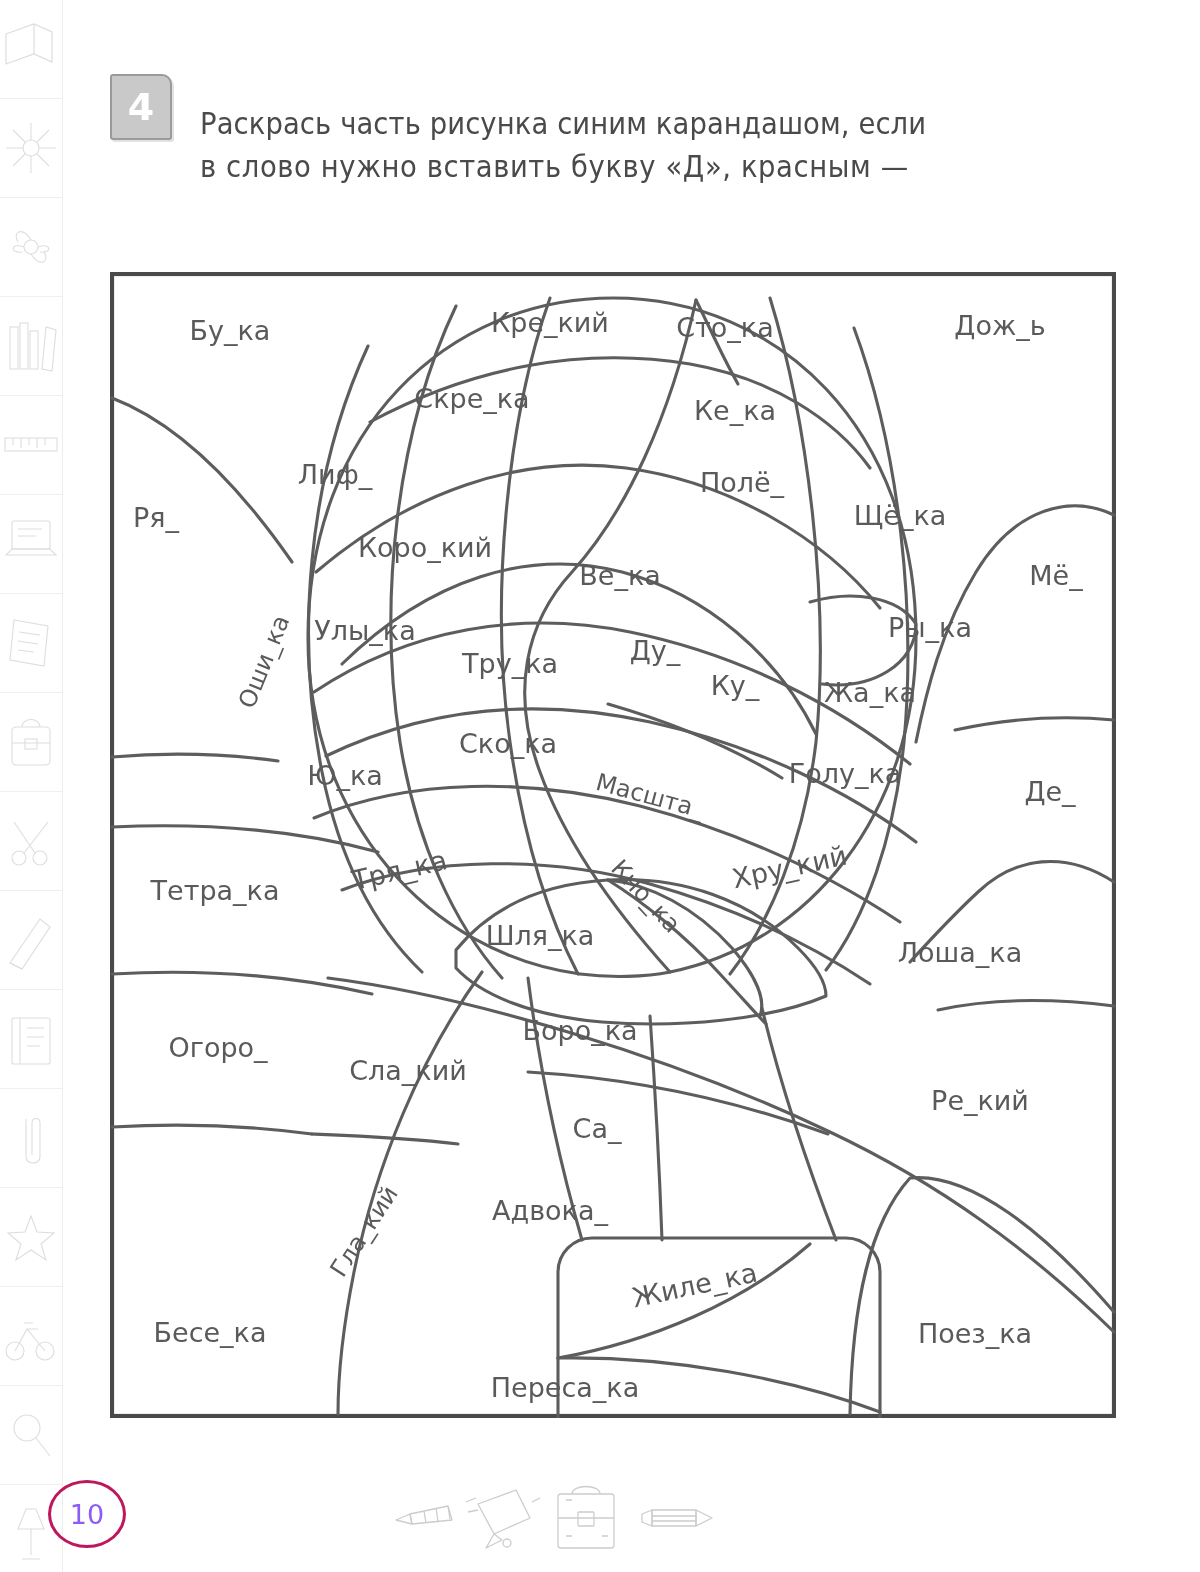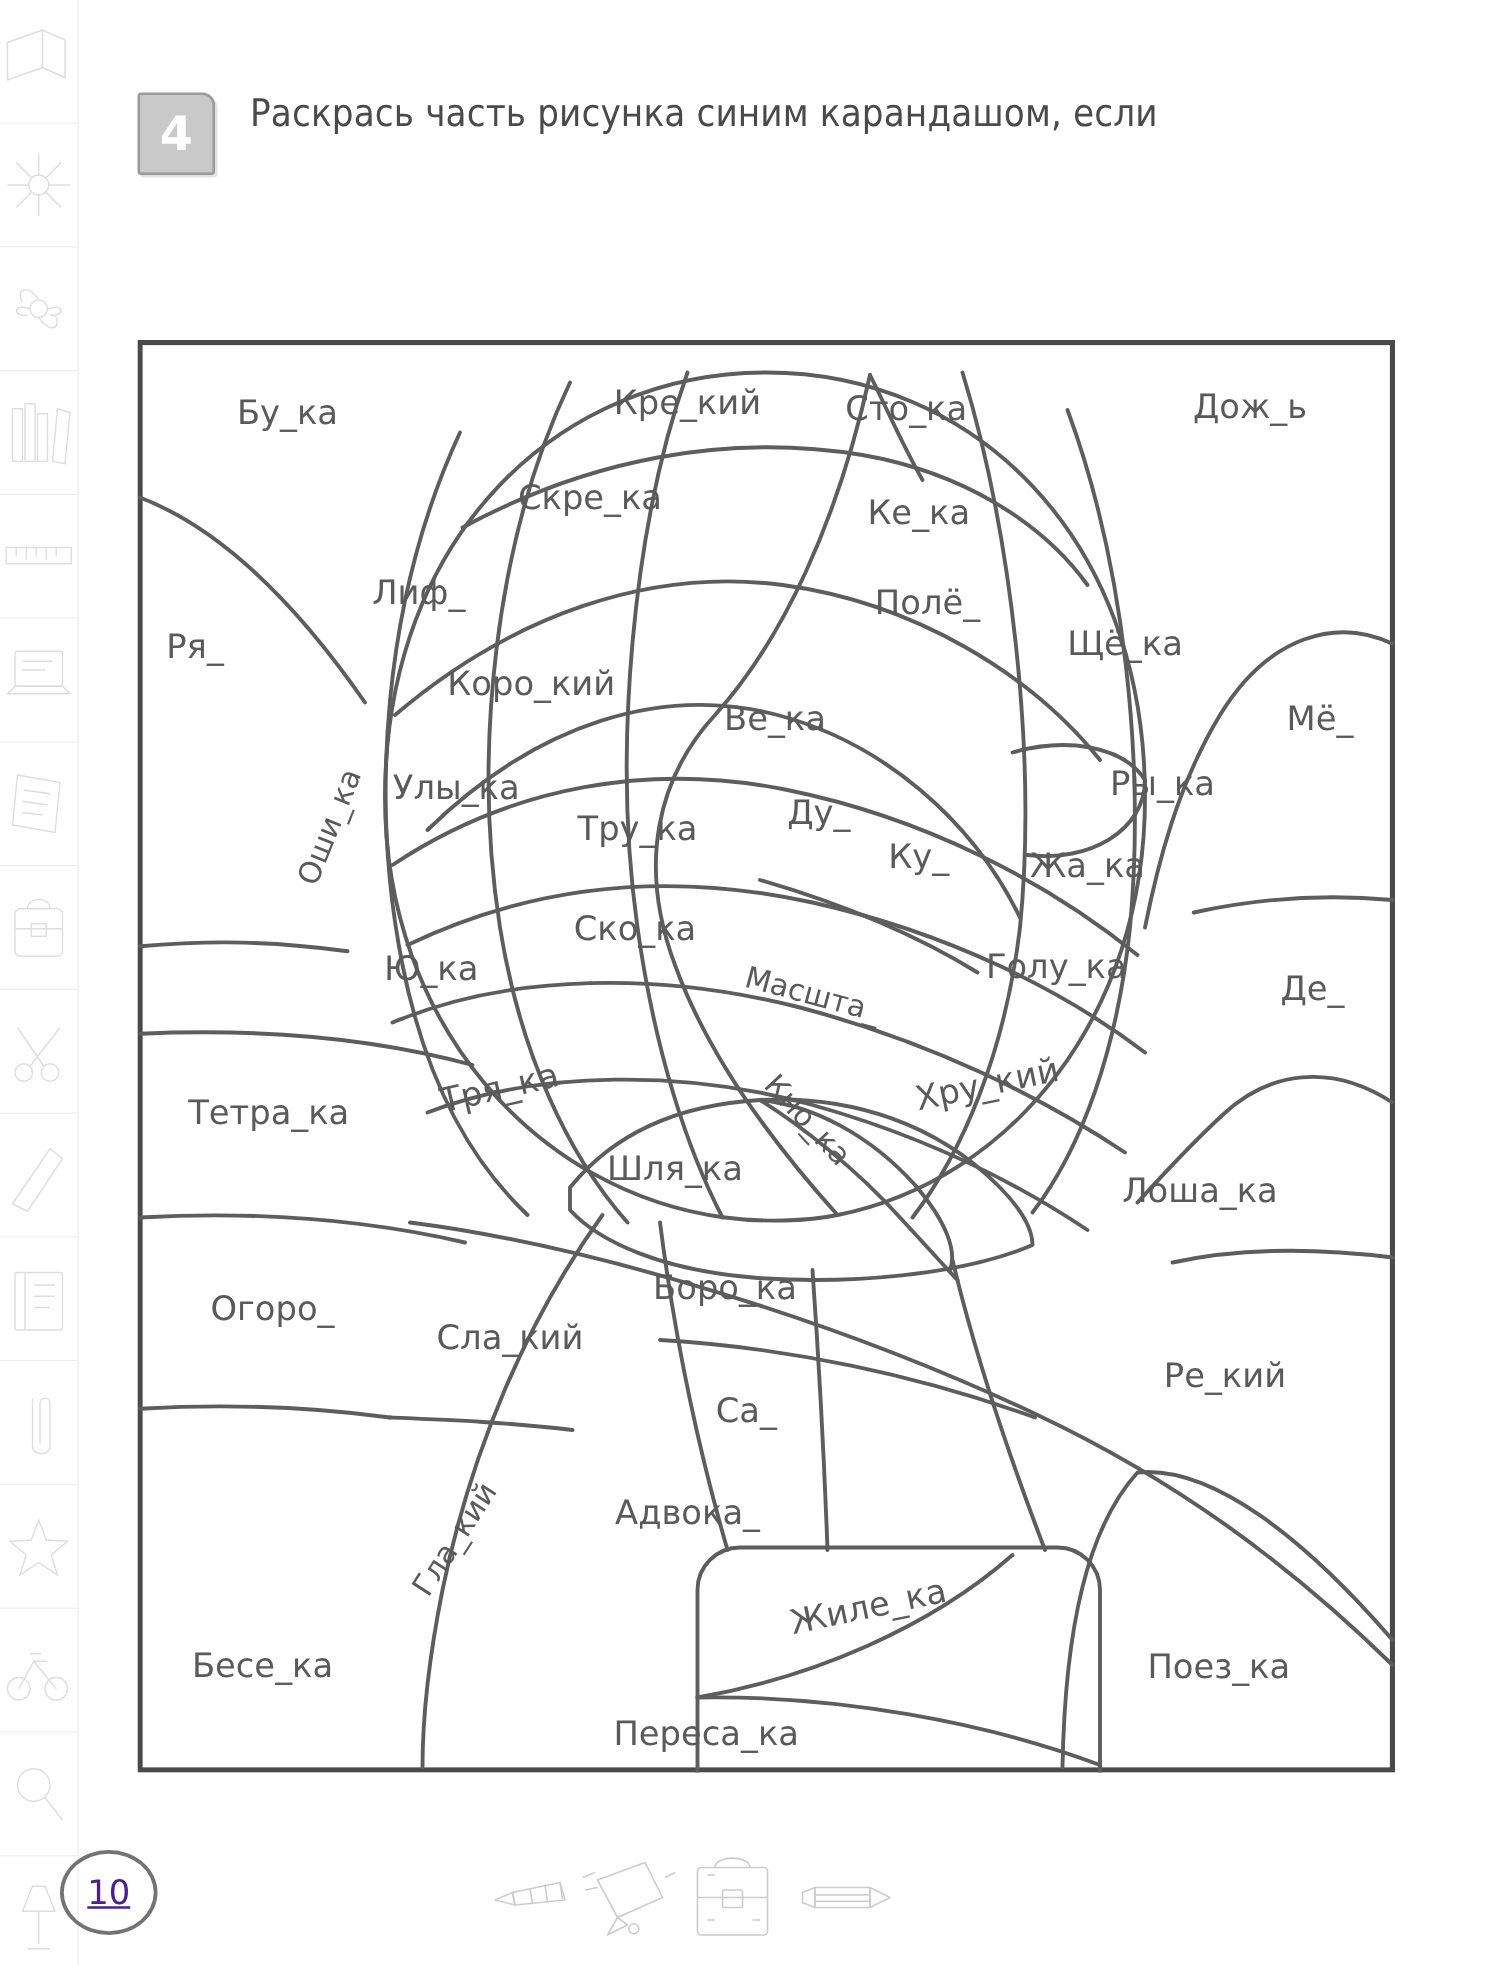--- a/index.html
+++ b/index.html
@@ -55,20 +55,21 @@
   }
   #task-text {
     margin-left: 28px;
     font-size: 30.5px;
     line-height: 1.42;
     color: #4a4a4a;
     letter-spacing: .1px;
     text-align: justify;
     width: 918px;
     font-family: "DejaVu Sans Condensed", "DejaVu Sans", "Liberation Sans", sans-serif;
+    margin-top: 32px;
   }
   #task-text .ln { display: block; white-space: nowrap; }
   #task-text .ln.l2 { letter-spacing: .6px; }
 
   
   #puzzle-frame {
     position: absolute;
     left: 110px; top: 272px;
     width: 1104px; height: 1146px;
   }
@@ -82,27 +83,26 @@
     text-anchor: middle;
     dominant-baseline: middle;
   }
   .cellword.sm { font-size: 24px; }
 
   
   #page-number {
     position: absolute;
     left: 48px; top: 1480px;
     width: 72px; height: 62px;
-    border: 3px solid #737373;
+    border: 3px solid #be185d;
     border-radius: 50%;
-    color: #4c1d95;
+    color: #8b5cf6;
     font-size: 27px;
     display: flex; align-items: center; justify-content: center;
     font-family: "DejaVu Sans", "Liberation Sans", sans-serif;
-    text-decoration: underline;
   }
   #footer-doodles {
     position: absolute;
     left: 390px; top: 1480px;
     width: 330px; height: 72px;
     opacity: .5;
   }
 </style>
 </head>
 <body>
@@ -239,20 +239,21 @@
         <path d="M18 44 L44 44 L36 24 L26 24 Z M31 44 L31 70 M22 74 L40 74"></path>
       </g>
     </svg>
   </div>
 </div>
 
 <div id="task-header">
   <div id="task-number-badge">4</div>
   <div id="task-text">
     <span class="ln l1">Раскрась часть рисунка синим карандашом, если</span>
+    <span class="ln l2">в слово нужно вставить букву «Д», красным —</span>
   </div>
 </div>
 
 <div id="puzzle-frame">
   <svg id="puzzle-svg" viewBox="0 0 1006 1146" xmlns="http://www.w3.org/2000/svg">
 
     <rect class="pframe" x="2" y="2" width="1002" height="1142"></rect>
 
     <g class="plines">
 

